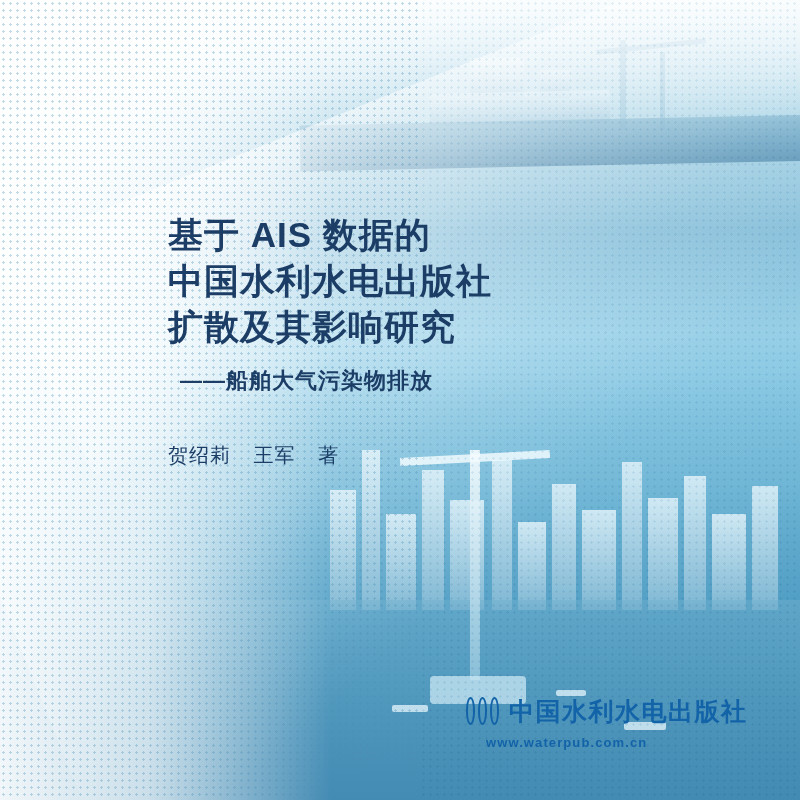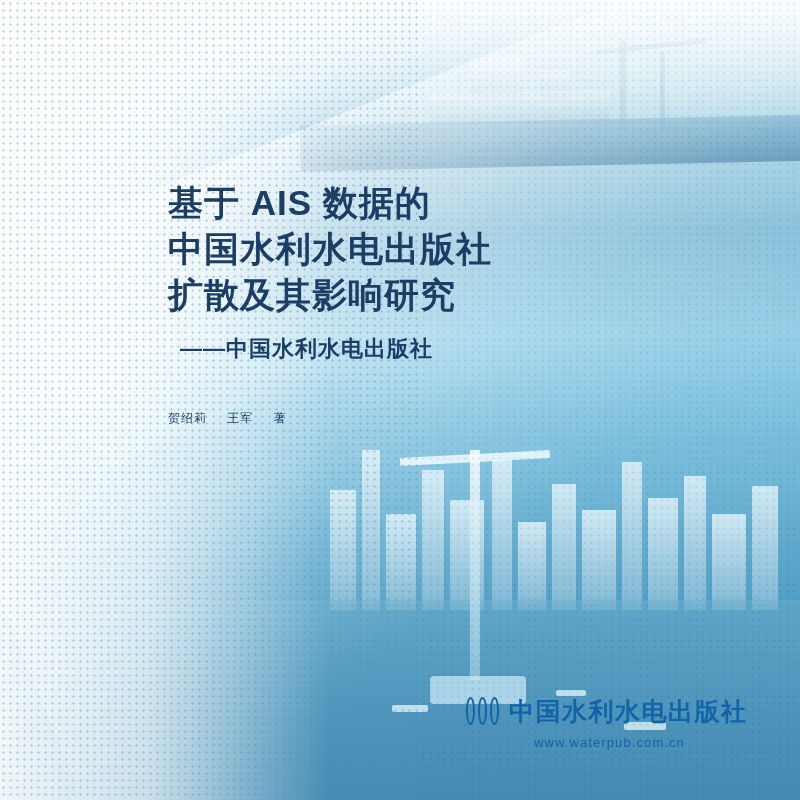--- a/index.html
+++ b/index.html
@@ -192,21 +192,21 @@
     width: 420px; height: 800px;
     background-image: radial-gradient(rgba(95,160,195,0.45) 1.2px, rgba(0,0,0,0) 1.3px);
     background-size: 7px 7px;
     opacity: .6;
   }
 
   
   .title-block {
     position: absolute;
     left: 168px;
-    top: 180px;
+    top: 212px;
     width: 470px;
   }
   .title-line {
     font-family: "Liberation Sans", "DejaVu Sans", sans-serif;
     font-size: 35px;
     font-weight: bold;
     color: #1b3d66;
     letter-spacing: 1px;
     line-height: 46px;
     white-space: nowrap;
@@ -217,21 +217,21 @@
     font-family: "Liberation Sans", "DejaVu Sans", sans-serif;
     font-size: 22px;
     font-weight: bold;
     color: #1b3d66;
     letter-spacing: 1px;
     white-space: nowrap;
   }
   .authors {
     margin-top: 46px;
     font-family: "Liberation Sans", "DejaVu Sans", sans-serif;
-    font-size: 12px;
+    font-size: 20px;
     color: #1b3d66;
     letter-spacing: 1px;
   }
   .authors span { margin-right: 16px; }
 
   
   .publisher {
     position: absolute;
     left: 466px;
     top: 694px;
@@ -262,24 +262,24 @@
   .pub-name {
     font-family: "Liberation Sans", "DejaVu Sans", sans-serif;
     font-size: 25px;
     font-weight: bold;
     color: #1363a8;
     letter-spacing: 1.5px;
     white-space: nowrap;
   }
   .pub-url {
     margin-top: 7px;
-    margin-left: 68px;
+    margin-left: 20px;
     font-family: "Liberation Sans", sans-serif;
     font-size: 13px;
-    font-weight: normal;
+    font-weight: bold;
     color: #1363a8;
     letter-spacing: 1.1px;
   }
 </style>
 </head>
 <body>
 
 <div id="cover">
 
   <div class="photo-base"></div>
@@ -325,21 +325,21 @@
   <div class="sweep2"></div>
   <div class="left-wash"></div>
   <div class="top-wash"></div>
   <div class="dots"></div>
   <div class="dots-strong"></div>
 
   <div class="title-block">
     <div class="title-line">基于 AIS 数据的</div>
     <div class="title-line">中国水利水电出版社</div>
     <div class="title-line">扩散及其影响研究</div>
-    <div class="subtitle">——中国水利水电出版社</div>
+    <div class="subtitle">——船舶大气污染物排放</div>
     <div class="authors">
       <span>贺绍莉</span>
       <span>王军</span>
       <span>著</span>
     </div>
   </div>
 
   <div class="publisher">
     <div class="pub-row">
       <div class="pub-mark">

